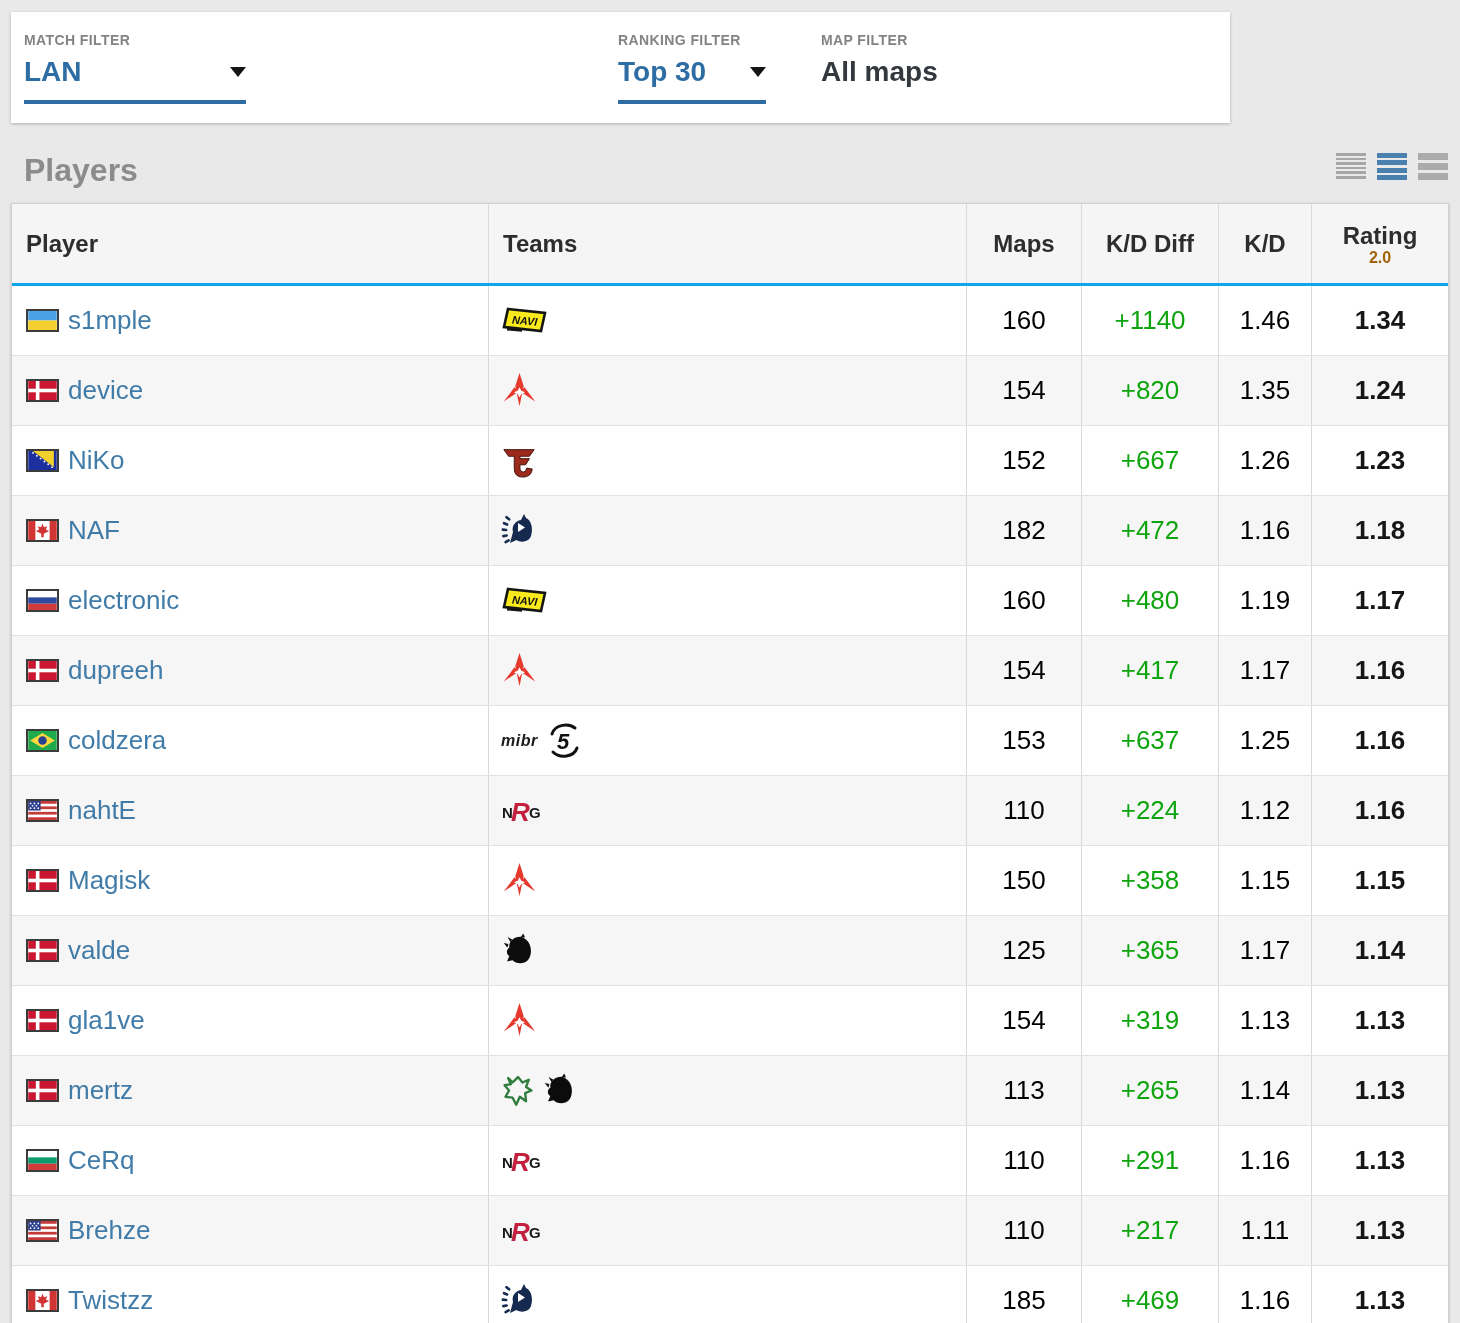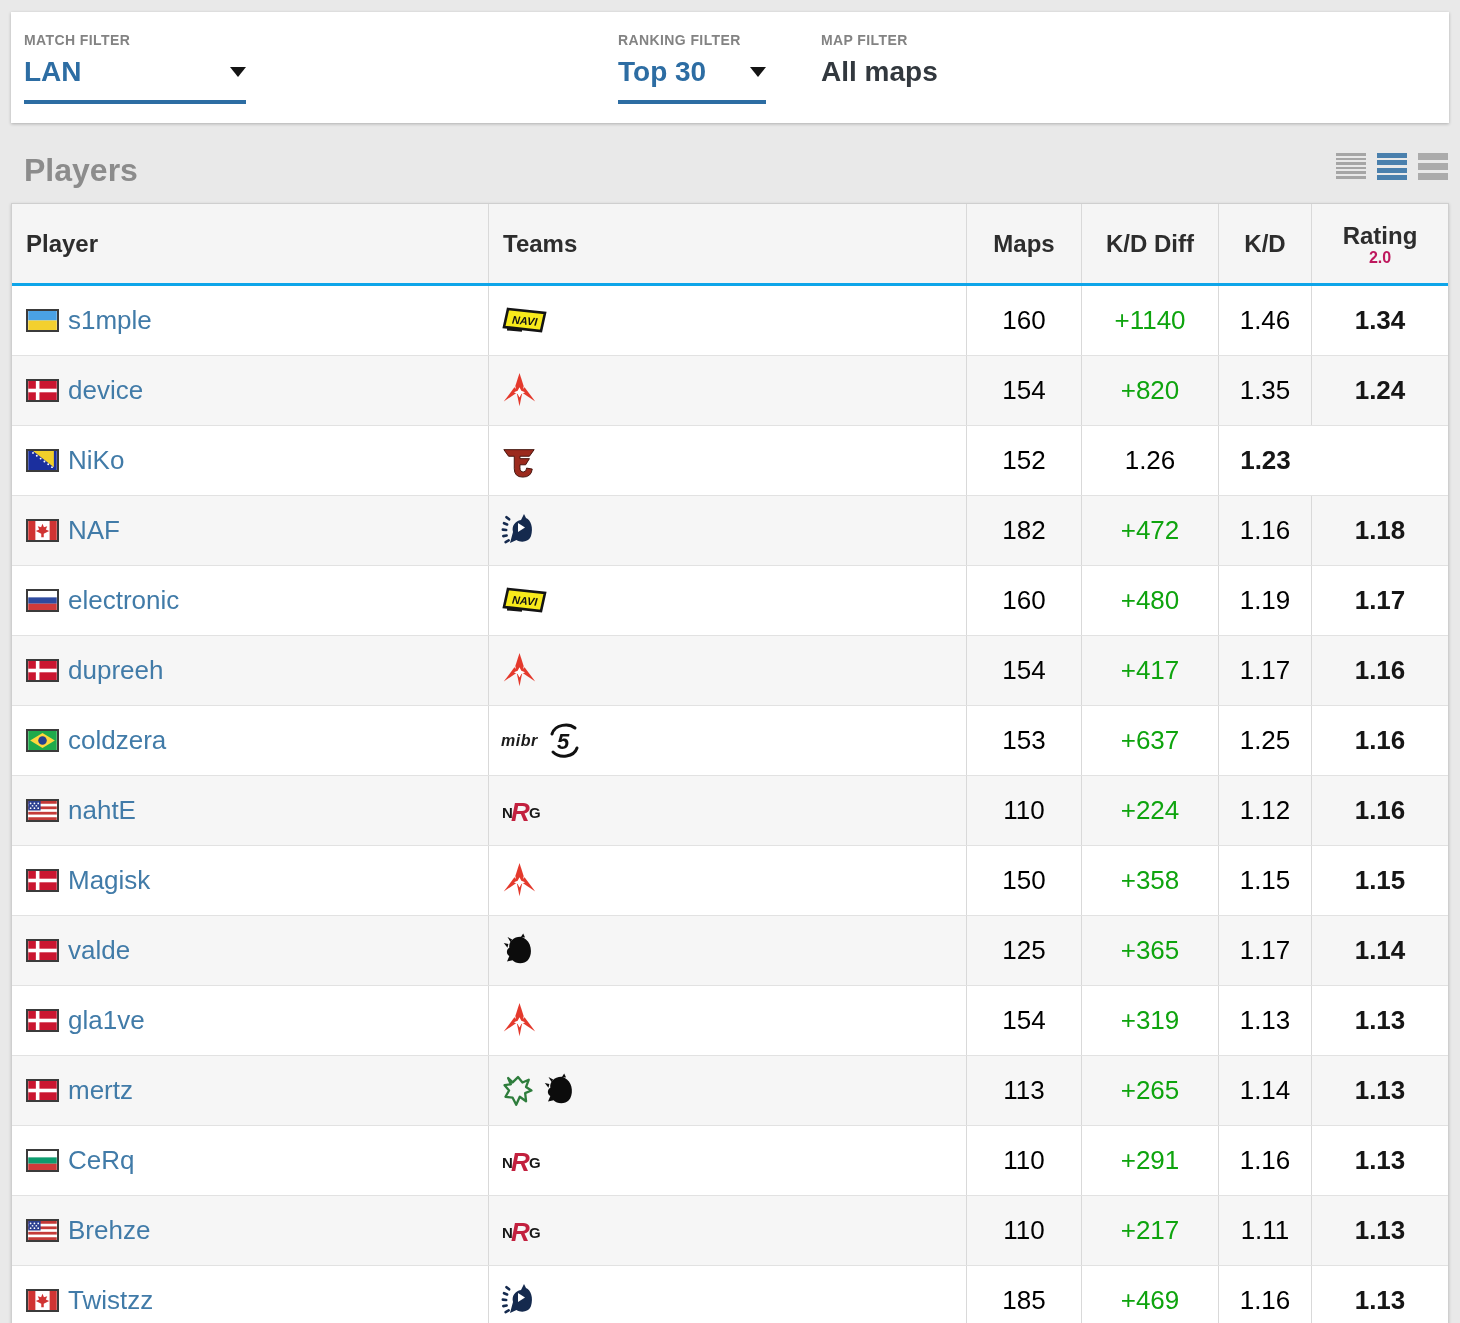--- a/index.html
+++ b/index.html
@@ -3,21 +3,21 @@
 <meta charset="utf-8">
 <style>
   html,body{margin:0;padding:0;}
   body{
     width:1460px;height:1323px;position:relative;overflow:hidden;
     background:#e9e9e9;
     font-family:"Liberation Sans", sans-serif;
   }
   
   .filter-card{
-    position:absolute;left:11px;top:12px;width:1438px;height:111px;
+    position:absolute;left:11px;top:12px;width:1219px;height:111px;
     background:#ffffff;box-shadow:0 1px 3px rgba(0,0,0,.25);
   }
   .filter-group{position:absolute;top:20px;}
   .fg-match{left:13px;width:222px;}
   .fg-time{left:285px;width:270px;}
   .fg-ranking{left:607px;width:148px;}
   .fg-map{left:810px;}
   .filter-label{
     font-size:14px;font-weight:600;color:#838383;letter-spacing:.4px;
     text-transform:uppercase;line-height:16px;
@@ -56,21 +56,21 @@
   }
   .thead{background:#f5f5f5;height:79px;border-bottom:3px solid #0ea5e9;}
   .th{
     display:flex;flex-direction:column;justify-content:center;
     font-size:24px;font-weight:bold;color:#2d2d2d;
     border-right:1px solid #d9d9d9;box-sizing:border-box;cursor:pointer;
   }
   .th:last-child{border-right:none;}
   .th.left{align-items:flex-start;padding-left:14px;}
   .th.center{align-items:center;text-align:center;}
-  .th .sub{font-size:16px;font-weight:600;color:#be185d;line-height:16px;}
+  .th .sub{font-size:16px;font-weight:600;color:#a16207;line-height:16px;}
   .trow{height:69px;border-bottom:1px solid #e2e2e2;background:#fff;}
   .trow.alt{background:#f6f6f6;}
   .cell{
     display:flex;align-items:center;border-right:1px solid #d9d9d9;
     box-sizing:border-box;overflow:hidden;
   }
   .cell:last-child{border-right:none;}
   .player-cell{padding-left:14px;}
   .flag{
     display:inline-block;line-height:0;border:2px solid #3b3b3b;
@@ -234,20 +234,23 @@
           <span class="team-logo">
             <svg width="36" height="36" viewBox="0 0 38 38">
               <path d="M3,7 L35,7 L30,14 L20,14 L20,16.5 L30,16.5 L26,23 L20,23 L20,26 Q20,31 24,30.5 Q27,30 27,26.5 L33,27.5 Q32,36 23,36 Q14,36 14,27 L14,14 L8,14 Z" fill="#9b2a1d" stroke="#40100a" stroke-width="1"></path>
             </svg>
           </span>
         </div>
     <div class="cell num">
           <span class="maps-val">152</span>
         </div>
     <div class="cell num">
+          <span class="diff-val">+667</span>
+        </div>
+    <div class="cell num">
           <span class="kd-val">1.26</span>
         </div>
     <div class="cell num">
           <span class="rating-val">1.23</span>
         </div>
   </div>
 
   <div class="trow alt">
     <div class="cell player-cell">
       <span class="flag">

